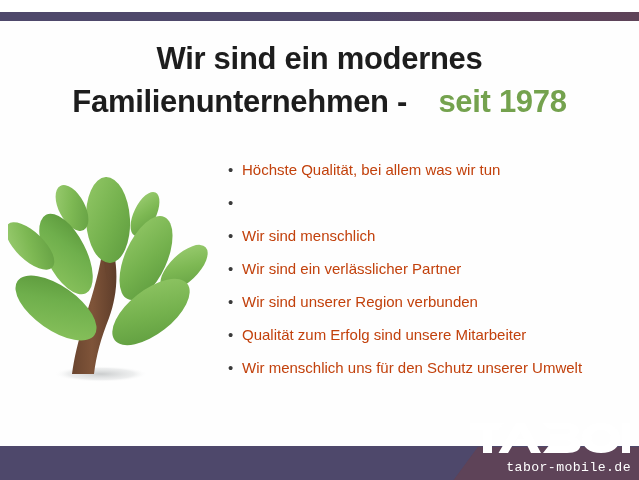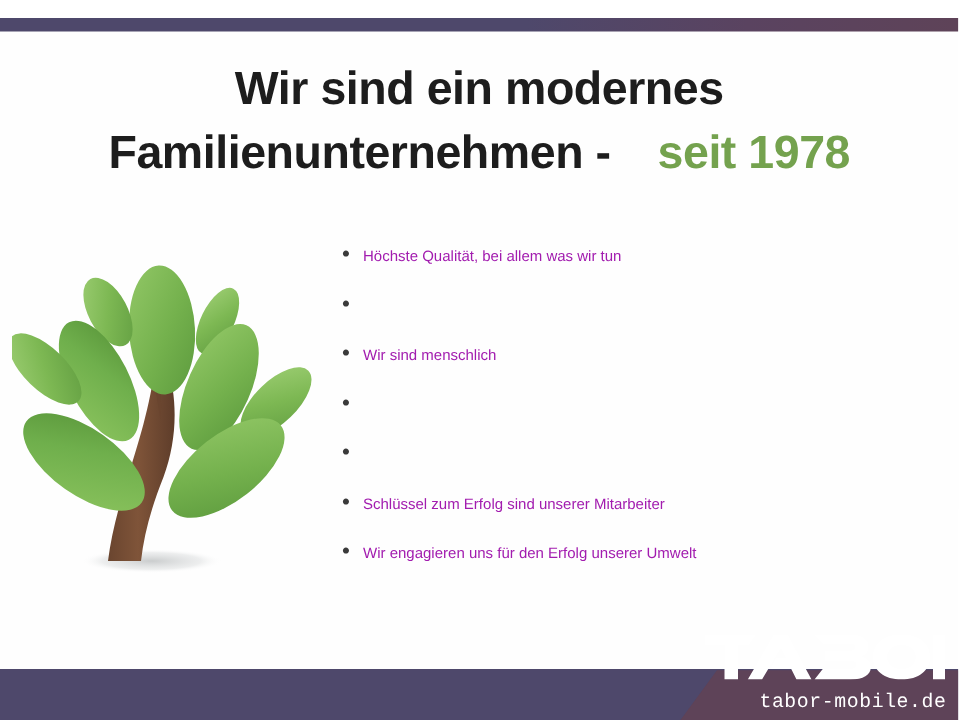--- a/index.html
+++ b/index.html
@@ -68,22 +68,22 @@
   .bullet-dot {
     flex: 0 0 auto;
     width: 14px;
     color: #3a3a3a;
     font-size: 15px;
     line-height: 1;
     text-align: left;
   }
   .bullet-text {
     flex: 1 1 auto;
-    color: #a21caf;
-    font-size: 10px;
+    color: #c2410c;
+    font-size: 15px;
     line-height: 1;
     white-space: nowrap;
   }
 
   
   .tree-art {
     position: absolute;
     left: 8px;
     top: 150px;
     width: 205px;
@@ -200,31 +200,33 @@
     </div>
     <div class="bullet-row">
       <span class="bullet-dot">•</span>
     </div>
     <div class="bullet-row">
       <span class="bullet-dot">•</span>
       <span class="bullet-text">Wir sind menschlich</span>
     </div>
     <div class="bullet-row">
       <span class="bullet-dot">•</span>
-    </div>
-    <div class="bullet-row">
-      <span class="bullet-dot">•</span>
-    </div>
-    <div class="bullet-row">
-      <span class="bullet-dot">•</span>
-      <span class="bullet-text">Schlüssel zum Erfolg sind unserer Mitarbeiter</span>
-    </div>
-    <div class="bullet-row">
-      <span class="bullet-dot">•</span>
-      <span class="bullet-text">Wir engagieren uns für den Erfolg unserer Umwelt</span>
+      <span class="bullet-text">Wir sind ein verlässlicher Partner</span>
+    </div>
+    <div class="bullet-row">
+      <span class="bullet-dot">•</span>
+      <span class="bullet-text">Wir sind unserer Region verbunden</span>
+    </div>
+    <div class="bullet-row">
+      <span class="bullet-dot">•</span>
+      <span class="bullet-text">Qualität zum Erfolg sind unsere Mitarbeiter</span>
+    </div>
+    <div class="bullet-row">
+      <span class="bullet-dot">•</span>
+      <span class="bullet-text">Wir menschlich uns für den Schutz unserer Umwelt</span>
     </div>
   </div>
 
   <div class="bottom-bar"></div>
 
   <div class="logo-block-main">
     <svg class="logo-shape" viewBox="0 0 202 78" width="202" height="78" xmlns="http://www.w3.org/2000/svg" aria-hidden="true">
       <path d="M0 78 L0 78 L8 78 L41 33 L202 33 L202 78 Z" fill="#5e4358"></path>
       <path d="M8 78 L41 33 L202 33 L202 78 Z" fill="#5e4358"></path>
     </svg>

